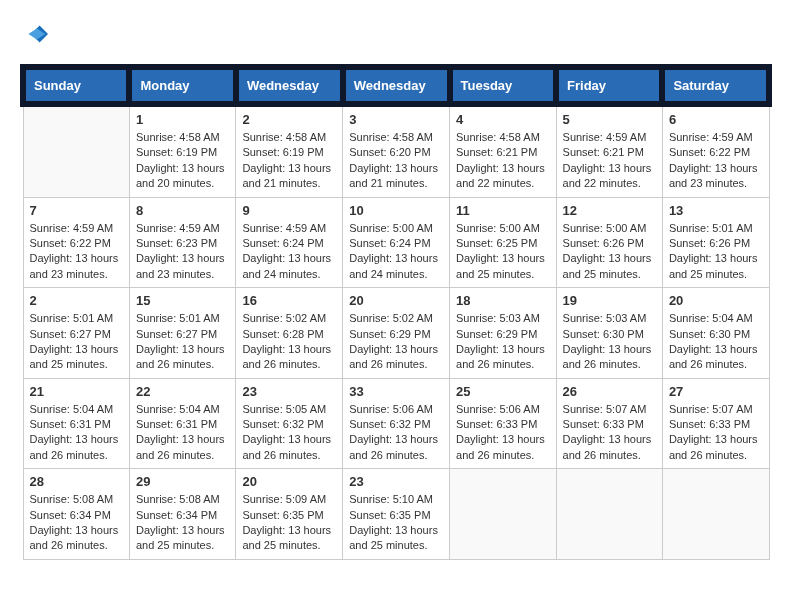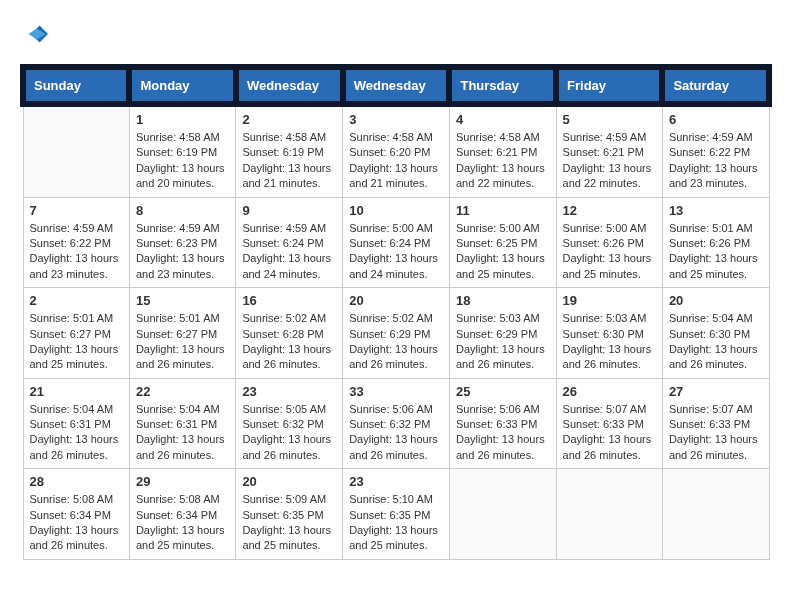--- a/index.html
+++ b/index.html
@@ -102,21 +102,21 @@
   </div>
 </div>
 
 <table class="calendar">
   <thead>
     <tr>
         <th>Sunday</th>
         <th>Monday</th>
         <th>Wednesday</th>
         <th>Wednesday</th>
-        <th>Thursday</th>
+        <th>Tuesday</th>
         <th>Friday</th>
         <th>Saturday</th>
       </tr>
   </thead>
   <tbody id="calendar-body">
       <tr>
         <td class="empty"></td>
         <td>
           <div class="day-number">1</div>
           <div class="day-info">Sunrise: 4:58 AM<br>Sunset: 6:19 PM<br>Daylight: 13 hours and 20 minutes.</div>

